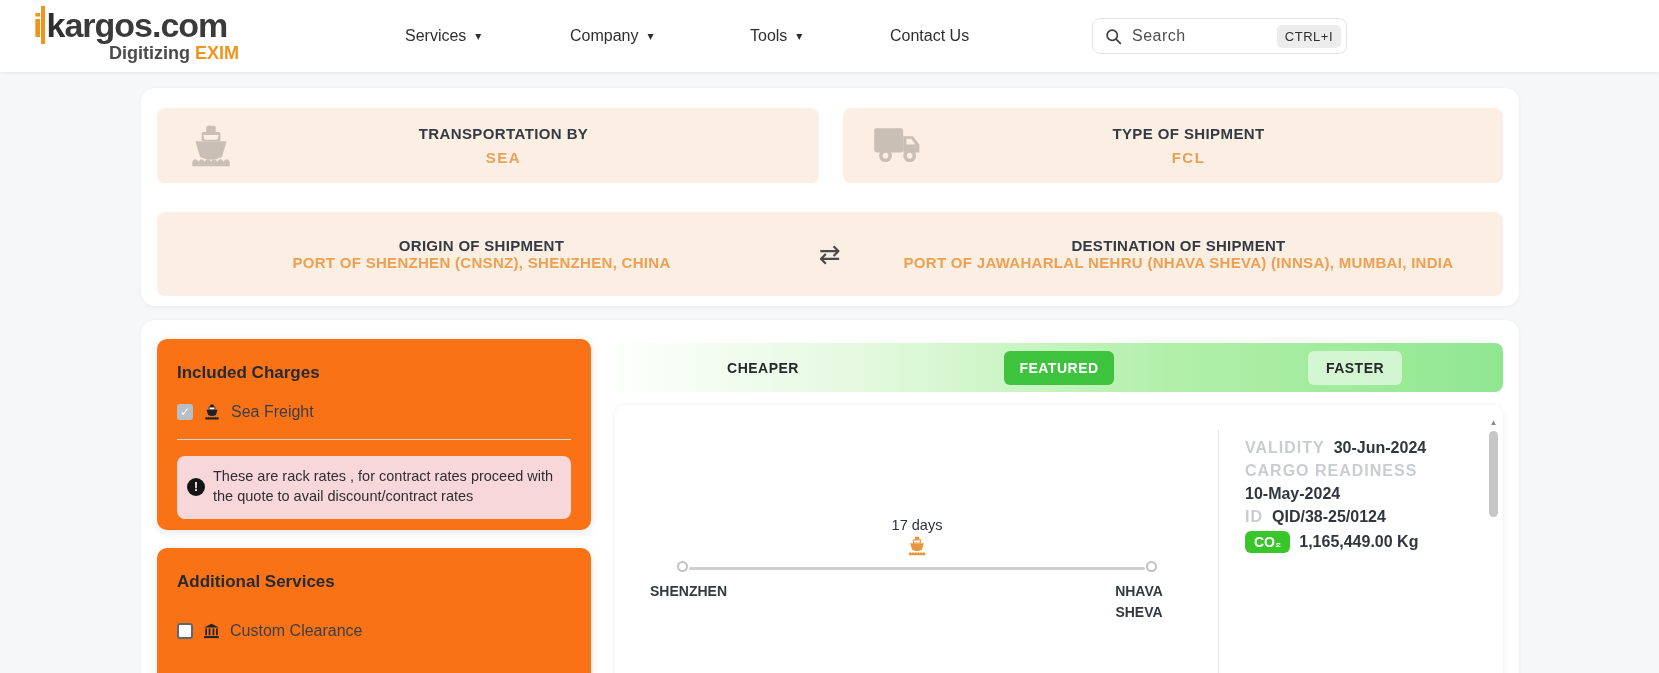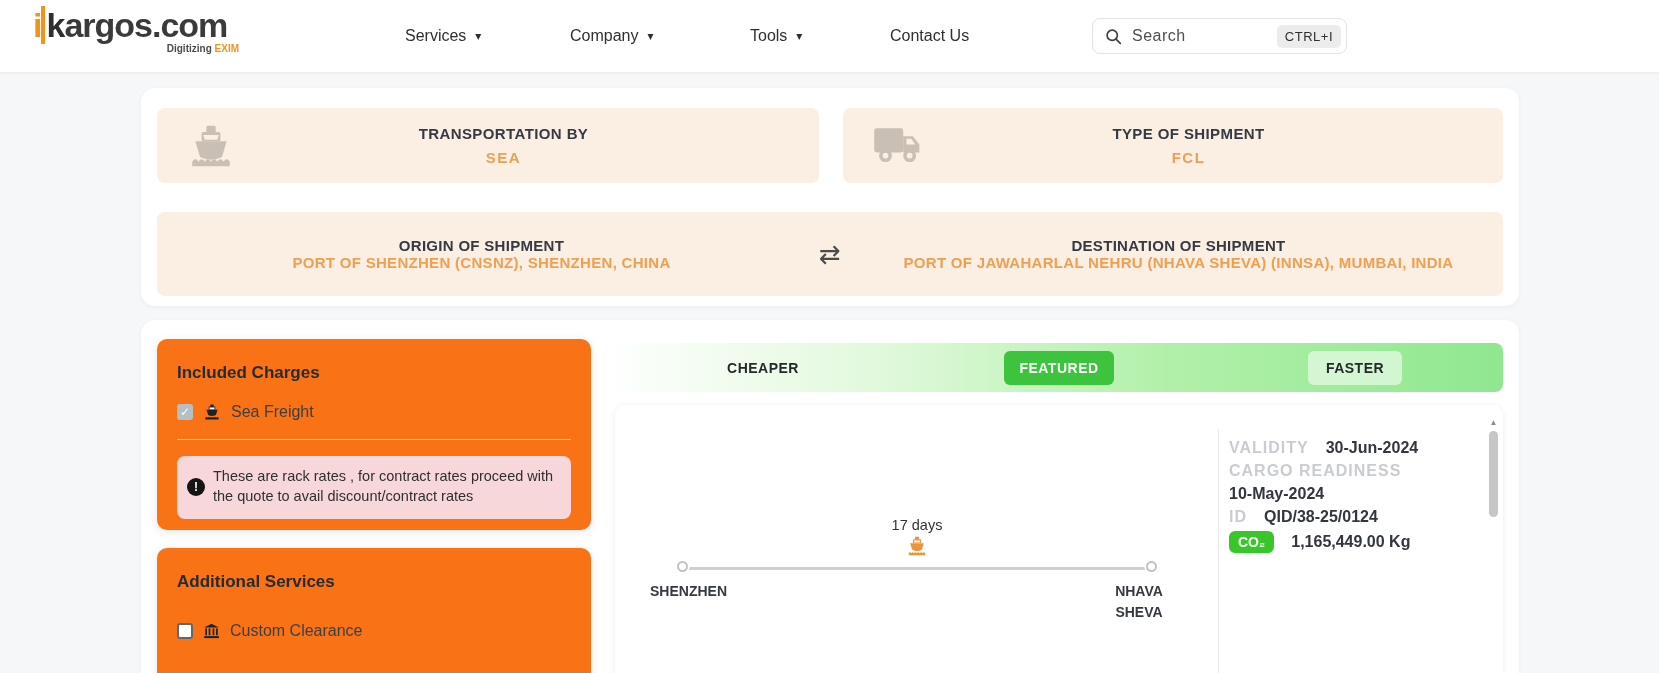--- a/index.html
+++ b/index.html
@@ -6,21 +6,21 @@
   html,body { width:1659px; height:673px; overflow:hidden; }
   body { font-family:"Liberation Sans","DejaVu Sans",sans-serif; background:#f6f7f8; }
   .page { position:relative; width:1477px; height:673px; }
 
   
   .header { position:absolute; left:0; top:0; width:1659px; height:72px; background:#ffffff; box-shadow:0 1px 3px rgba(0,0,0,.07); z-index:5; }
   .logo { position:absolute; left:33px; top:7px; width:206px; cursor:pointer; }
   .logo-main { font-size:34px; font-weight:bold; letter-spacing:-1px; color:#3a3a3a; line-height:36px; }
   .logo-i { color:#f0941d; }
   .logo-k { color:#2f2f2f; border-left:4px solid #f0941d; padding-left:1px; }
-  .logo-tag { text-align:right; font-size:10px; font-weight:bold; color:#4a4a4a; margin-top:0px; }
+  .logo-tag { text-align:right; font-size:18px; font-weight:bold; color:#4a4a4a; margin-top:0px; }
   .logo-tag .accent { color:#f0941d; }
   .nav-item { position:absolute; top:0; height:72px; display:flex; align-items:center; font-size:16px; color:#2f2f2f; cursor:pointer; }
   .nav-item .caret { font-size:12px; margin-left:9px; color:#2f2f2f; }
   .nav-services { left:405px; } .nav-company { left:570px; } .nav-tools { left:750px; } .nav-contact { left:890px; }
   .search-box { position:absolute; left:1092px; top:18px; width:255px; height:36px; border:1px solid #e3e3e3; border-radius:8px; background:#fff; display:flex; align-items:center; }
   .search-box svg { margin:0 10px 0 12px; }
   .search-box input { border:none; outline:none; flex:1; font-size:16px; letter-spacing:.5px; color:#333; font-family:inherit; min-width:0; background:transparent; }
   .search-box input::placeholder { color:#4f4f4f; }
   .kbd-badge { background:#ececec; border-radius:5px; padding:4px 8px; font-size:13px; letter-spacing:.5px; color:#2f2f2f; margin-right:5px; white-space:nowrap; }
 
@@ -78,21 +78,21 @@
   .track { position:relative; margin:1px 60px 0 60px; height:16px; }
   .track-line { position:absolute; left:6px; right:6px; top:6px; height:3px; background:#cfcfcf; border-radius:2px; }
   .dot { position:absolute; top:0; width:11px; height:11px; border:2px solid #c2c2c2; border-radius:50%; background:#fff; }
   .dot.left { left:-6px; } .dot.right { right:-6px; }
   .ports { position:relative; height:46px; margin-top:4px; }
   .port { position:absolute; font-size:14px; font-weight:bold; color:#353a40; line-height:1.5; }
   .port.origin { left:27px; }
   .port.dest { right:27px; width:90px; text-align:center; }
   .v-divider { position:absolute; left:603px; top:24px; bottom:10px; width:1px; background:#e8e8e8; }
   .details { position:absolute; left:614px; top:34px; font-size:16px; }
-  .detail-line { display:flex; align-items:center; gap:17px; margin-bottom:5px; white-space:nowrap; }
+  .detail-line { display:flex; align-items:center; gap:9px; margin-bottom:5px; white-space:nowrap;margin-left:16px; }
   .d-label { color:#c9ccd0; font-weight:bold; letter-spacing:1px; }
   .d-value { color:#32373d; font-weight:bold; }
   .co2-badge { background:#38c62a; color:#fff; font-size:14px; font-weight:bold; border-radius:6px; padding:3px 9px; }
   
   .scrollbar { position:absolute; right:4px; top:12px; bottom:6px; width:11px; }
   .scroll-up { width:11px; height:12px; text-align:center; font-size:8px; color:#8a8a8a; line-height:12px; cursor:pointer; }
   .scroll-thumb { position:absolute; top:14px; left:1px; width:9px; height:86px; background:#c6c6c6; border-radius:5px; cursor:grab; }
 </style>
 </head>
 <body>

